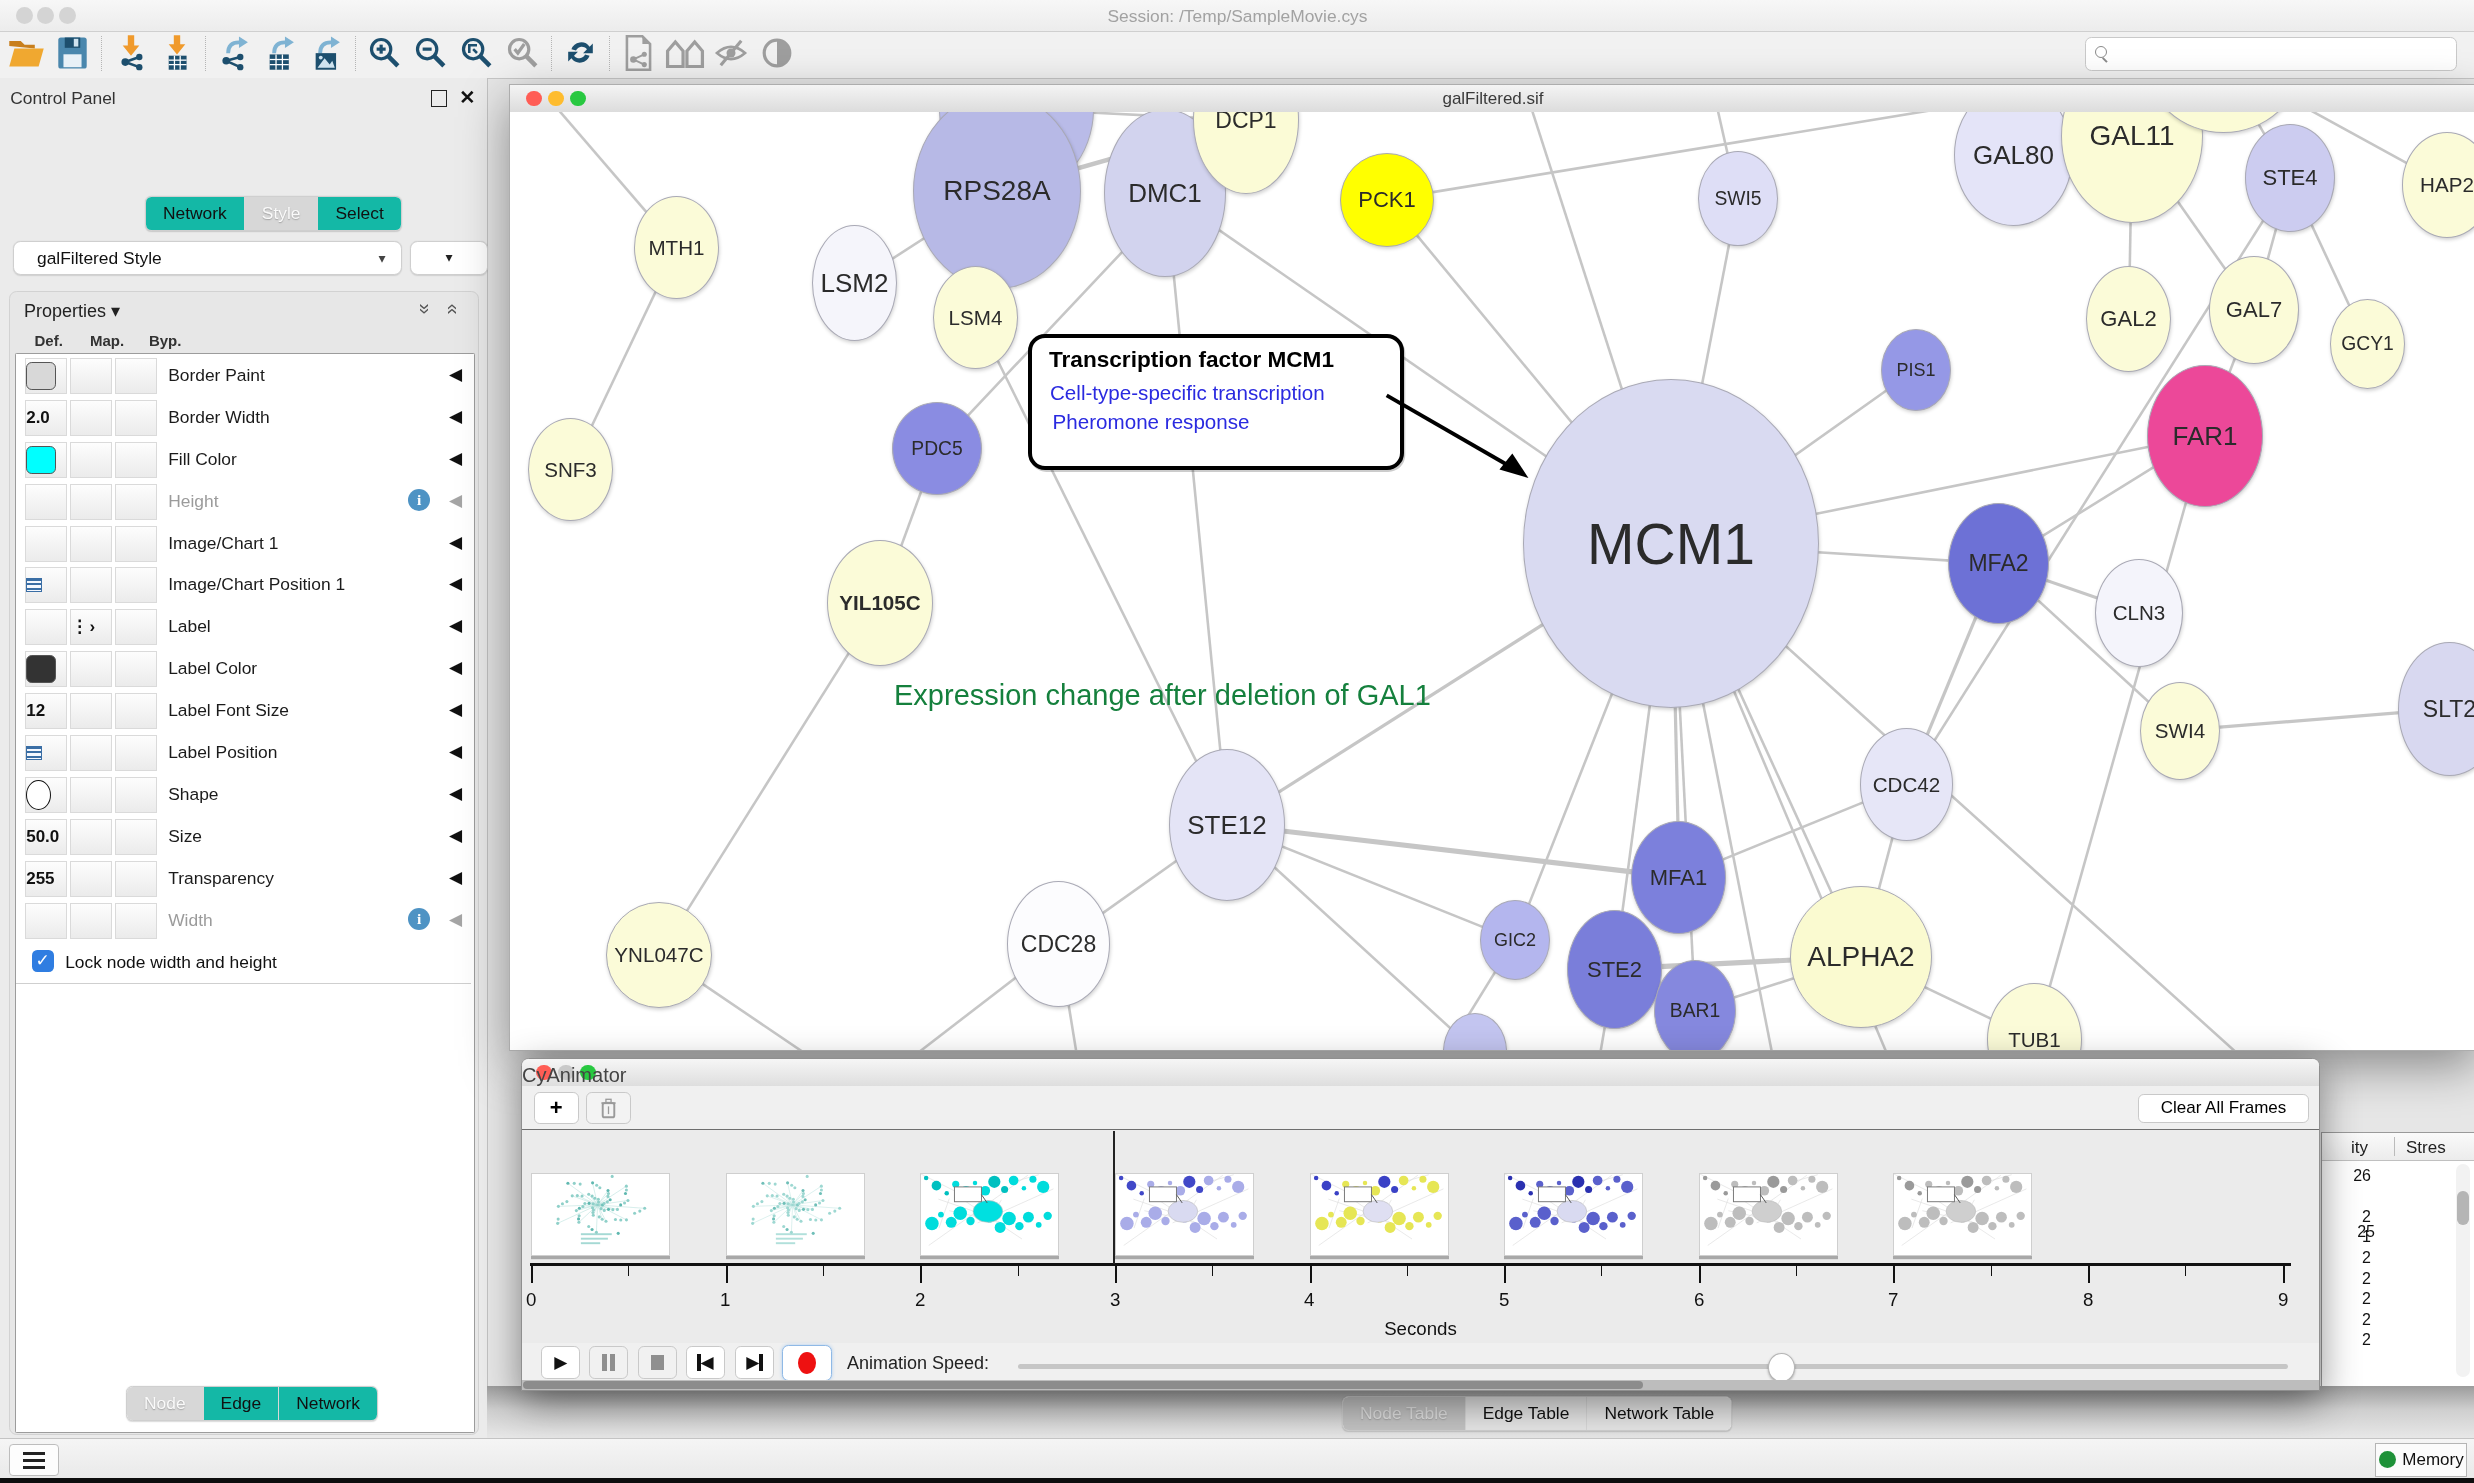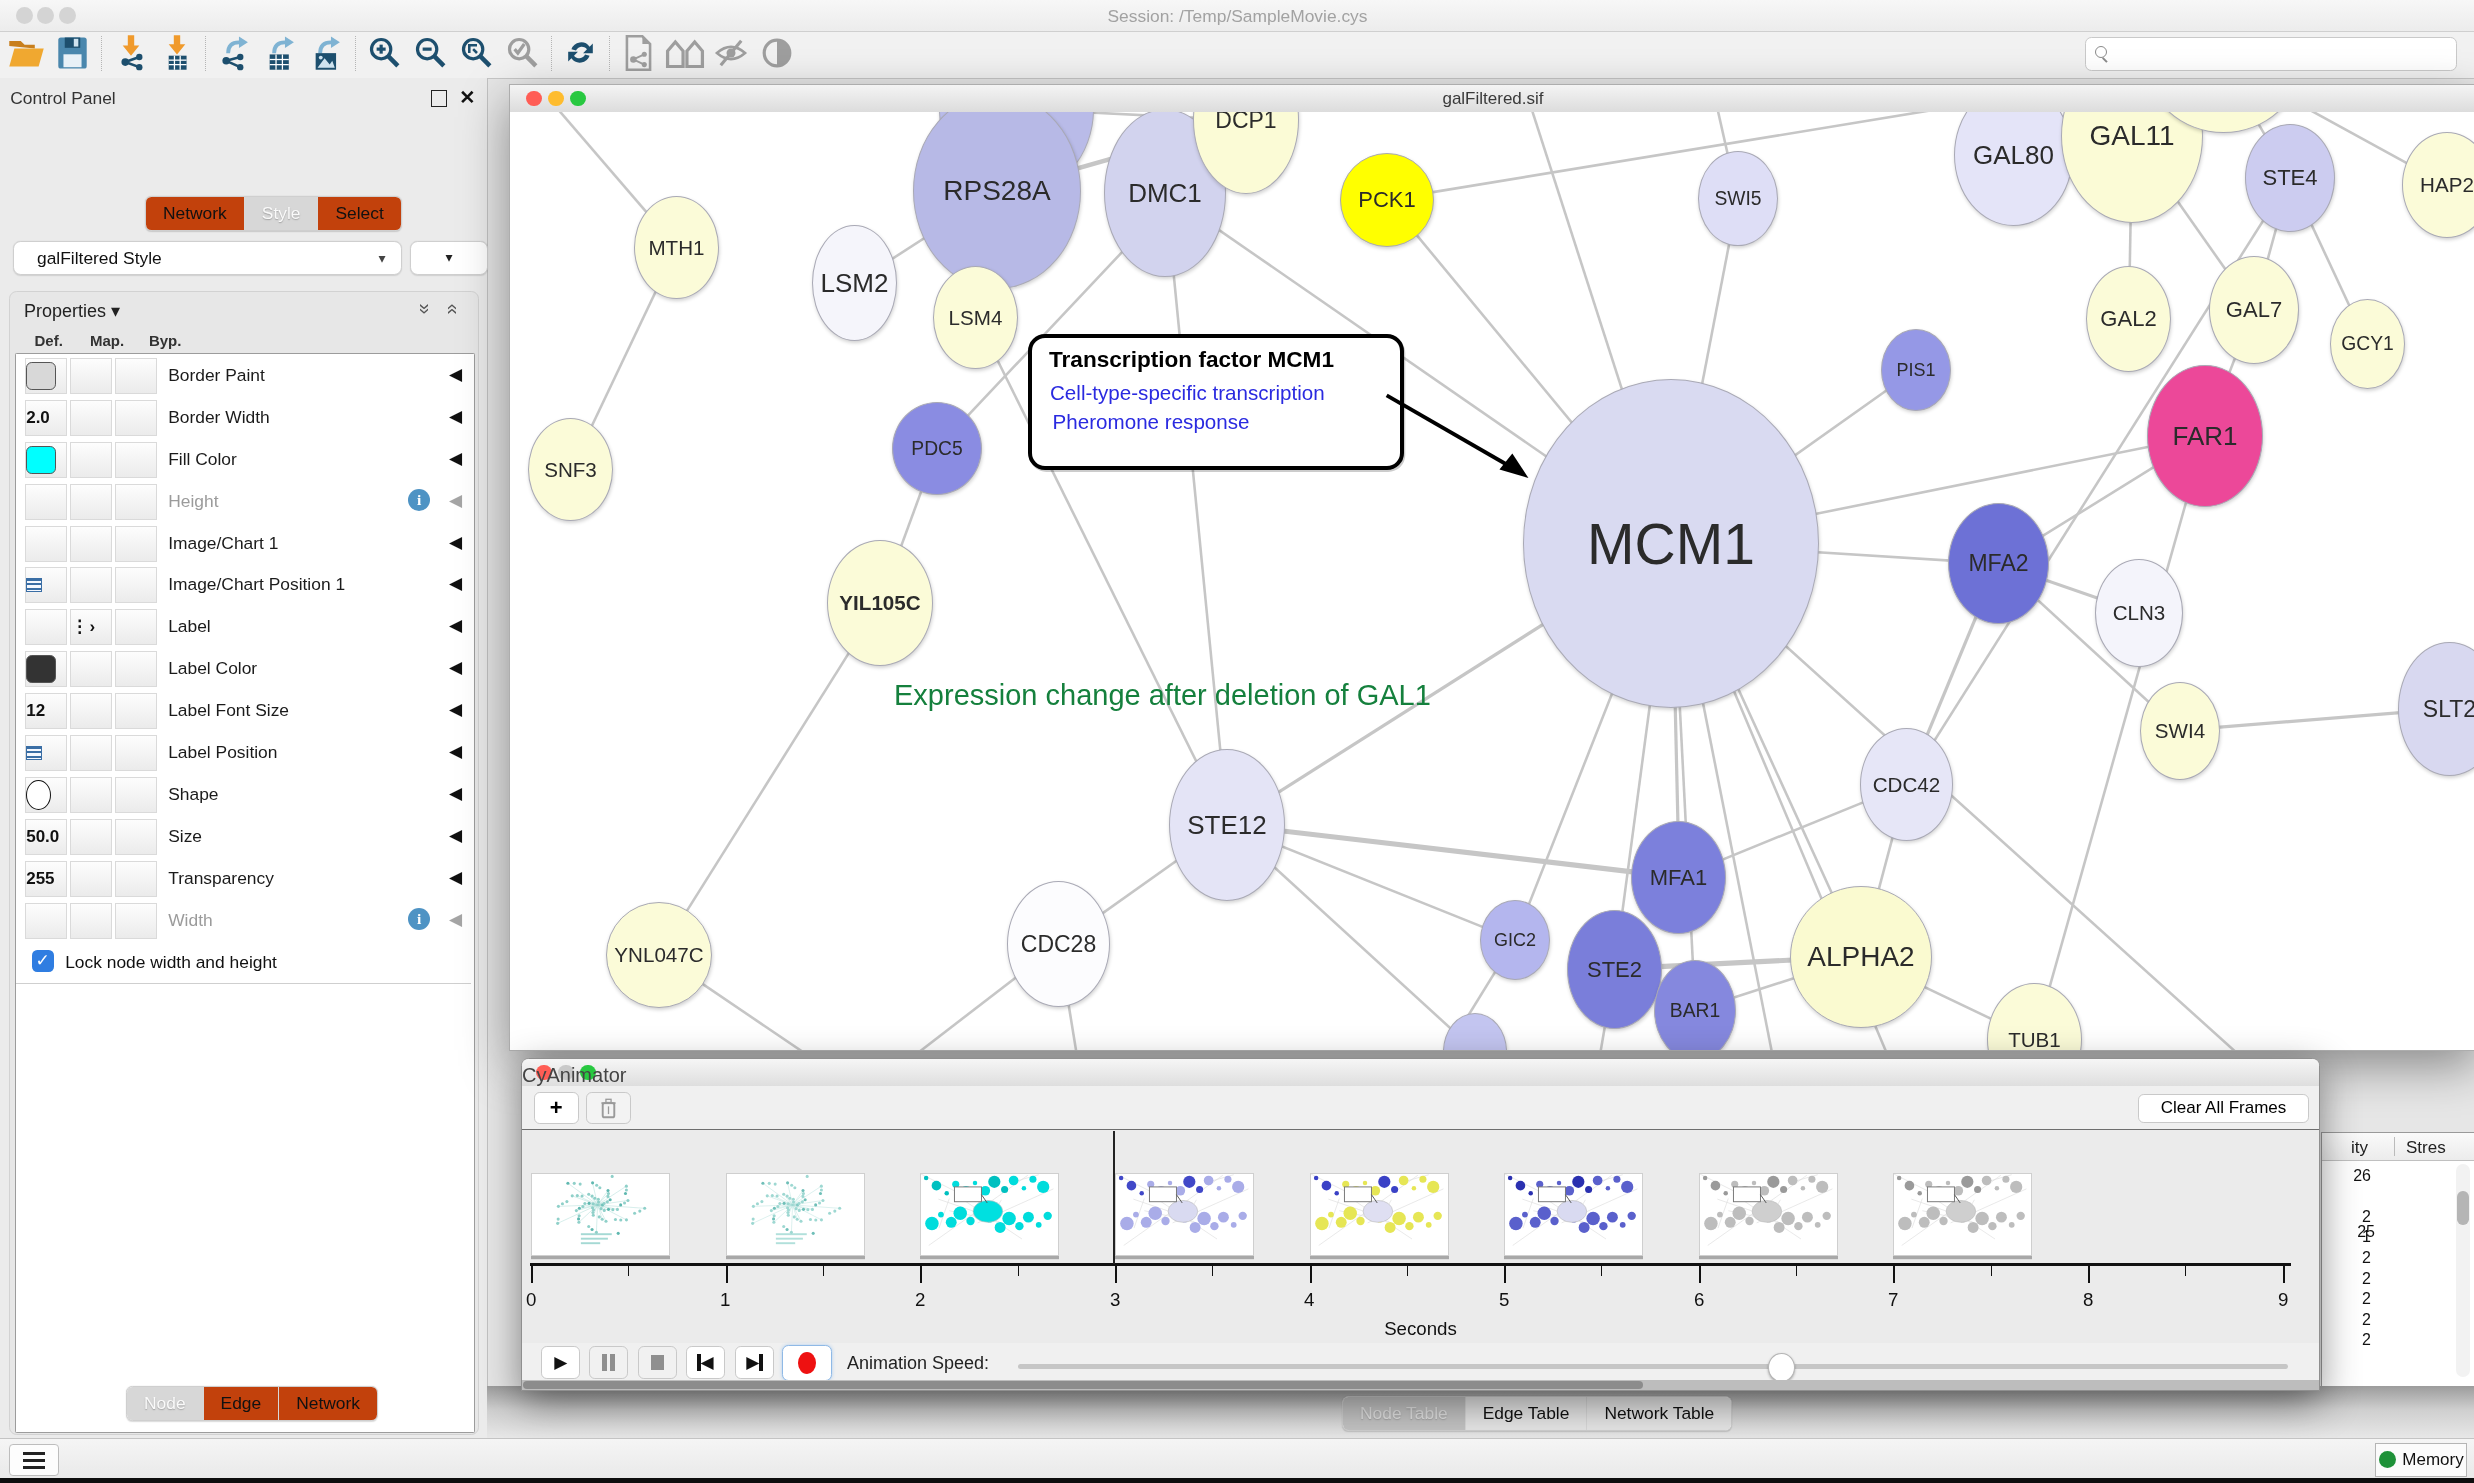--- a/index.html
+++ b/index.html
@@ -16,21 +16,21 @@
   .tsep{display:inline-block;width:0.6px;height:35px;margin:3.9px 5.2px;vertical-align:top;border-left:1.3px dotted #b5b5b5;}
   .search{right:18px;top:5.2px;width:370px;height:32px;background:#fff;border:1.3px solid #c9c9c9;border-radius:6.4px;}
   .search .mag{left:9px;top:7.7px;width:10.3px;height:10.3px;border:1.9px solid #8a8a8a;border-radius:50%;}
   .search .mag:after{content:"";position:absolute;left:7.7px;top:9.7px;width:1.9px;height:6.4px;background:#8a8a8a;transform:rotate(-45deg);}
   
   .cpanel{left:0;top:78px;width:487px;height:1360px;background:#ebebeb;border-right:1.3px solid #c2c2c2;}
   .cp-title{left:10.3px;top:10.3px;font-size:17.4px;color:#333;}
   .cp-float{right:40px;top:11.6px;width:14px;height:15.5px;border:1.9px solid #222;}
   .cp-close{right:11.6px;top:7.7px;font-size:19.3px;color:#111;font-weight:bold;}
   .tabgroup{display:flex;border:0.6px solid #cfcfcf;border-radius:6.4px;overflow:hidden;background:#fff;box-shadow:0 0.6px 1.3px rgba(0,0,0,.15);}
-  .tabgroup .tab{padding:5.8px 17px;font-size:17.4px;color:#111;border-right:0.6px solid #d8d8d8;background:#c2410c;text-align:center;}
+  .tabgroup .tab{padding:5.8px 17px;font-size:17.4px;color:#111;border-right:0.6px solid #d8d8d8;background:#14b8a6;text-align:center;}
   .tabgroup .tab:last-child{border-right:none;}
   .tabgroup .tab.sel{background:#d7d7d7;color:#fafafa;text-shadow:0 0.6px 1.3px #9f9f9f;}
   .cp-tabs{left:145px;top:118px;}
   .style-select{left:13px;top:163px;width:387px;height:32px;background:#fff;border:0.6px solid #cfcfcf;border-radius:7.7px;box-shadow:0 0.6px 1.3px rgba(0,0,0,.12);}
   .style-select .txt{left:23px;top:6.4px;font-size:17.4px;color:#111;}
   .style-select .arr{right:15.5px;top:7.7px;font-size:14px;color:#444;}
   .style-menu-btn{left:410px;top:163px;width:76px;height:32px;background:#fff;border:0.6px solid #cfcfcf;border-radius:7.7px;box-shadow:0 0.6px 1.3px rgba(0,0,0,.12);text-align:center;font-size:14px;color:#222;line-height:31px;}
   .props-card{left:9px;top:213px;width:468px;height:1142px;background:#e7e7e7;border:0.6px solid #d2d2d2;border-radius:7.7px;}
   .props-head{left:14px;top:7.7px;font-size:18px;color:#222;}
   .props-chev{top:6.4px;font-size:19.3px;color:#555;display:inline-block;}

